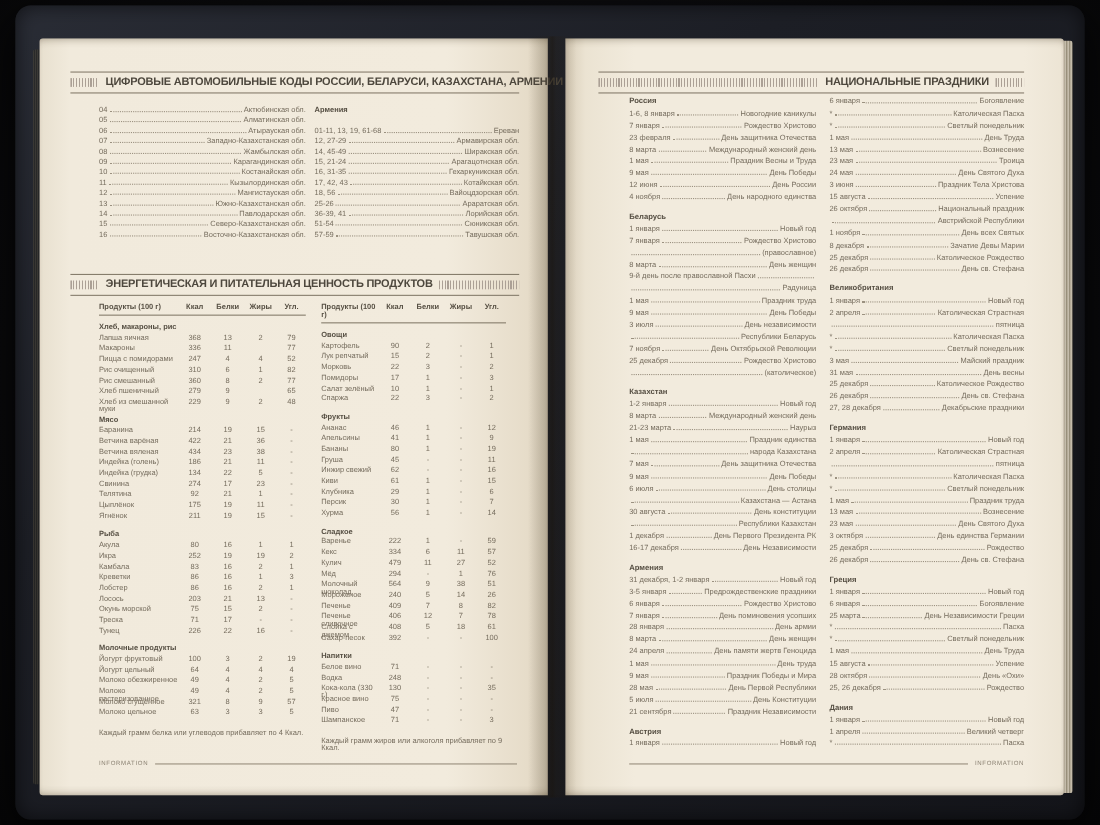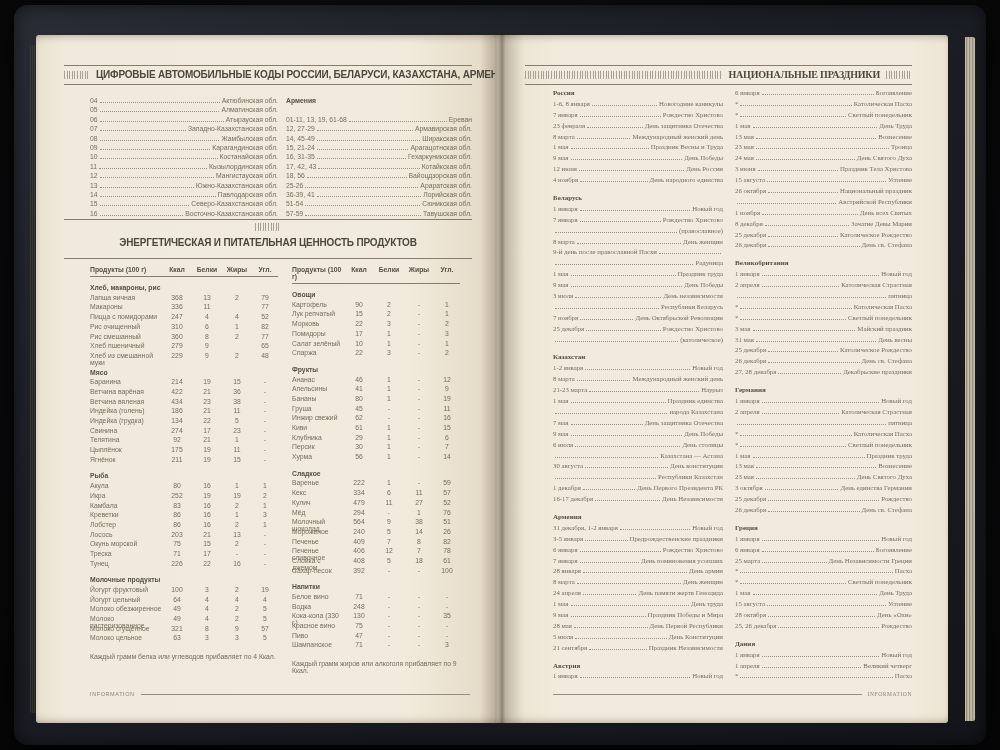--- a/index.html
+++ b/index.html
@@ -25,24 +25,23 @@
     background:repeating-linear-gradient(90deg,#4a4538 0 1px,#2a2822 1px 2px);
     opacity:0.55;border-radius:2px 0 0 2px;
   }
   .page{position:absolute;top:30px;height:688px;}
   .page.left{
     left:22px;width:462px;border-radius:3px 0 0 3px;
     background:linear-gradient(to right,#e8e0cf 0%,#f1eadc 6%,#f2ebdd 80%,#e6dcc9 96%,#d5cab4 100%);
     box-shadow:inset 0 6px 8px -6px rgba(60,45,25,.45), inset 0 -6px 8px -6px rgba(60,45,25,.45);
   }
   .page.right{
-    left:481px;width:453px;border-radius:0 3px 3px 0;
+    left:500px;width:453px;border-radius:0 3px 3px 0;
     background:linear-gradient(to right,#d8cdb8 0%,#ebe3d2 4%,#f2ebdd 14%,#f2ebdd 92%,#ece4d4 100%);
     box-shadow:inset 0 6px 8px -6px rgba(60,45,25,.45), inset 0 -6px 8px -6px rgba(60,45,25,.45);
-    font-family:Liberation Serif, serif;
   }
   .spine{
     position:absolute;left:466px;top:28px;width:44px;height:692px;pointer-events:none;
     background:linear-gradient(to right,rgba(40,30,15,0) 0%,rgba(40,30,15,.20) 42%,rgba(30,22,10,.42) 50%,rgba(40,30,15,.20) 58%,rgba(40,30,15,0) 100%);
   }
   .lp{position:absolute;top:30px;left:28px;right:26px;bottom:16px;}
   .rp{position:absolute;top:30px;left:30px;right:36px;bottom:16px;}
 
   .secbar{
     display:flex;align-items:center;gap:6px;
@@ -64,21 +63,21 @@
   .codes-col.c1{width:188px;flex:0 0 auto;}
   .codes-col.c2{flex:1 1 0;}
   .crow{display:flex;align-items:baseline;height:9.4px;}
   .crow .key{white-space:nowrap;}
   .crow .dots{flex:1;border-bottom:1px dotted #9b9180;margin:0 2px 1.5px;}
   .crow .val{white-space:nowrap;}
   .colhead{font-weight:bold;color:#564f43;font-size:6.8px;height:9.4px;}
   .crow.spacer{visibility:hidden;}
 
   
-  .secbar.second{flex-direction:column;}
+  .secbar.second{margin-top:30px;}
   .food-cols{display:flex;margin-left:26px;margin-right:12px;gap:14px;}
   .food-col.c1{width:188px;flex:0 0 auto;}
   .food-col.c2{flex:1 1 0;}
   .fhead{
     display:grid;grid-template-columns:1fr 30px 30px 30px 26px;
     font-weight:bold;font-size:6.8px;color:#564f43;
     padding:4px 0 3px;border-bottom:1px solid #867d6c;margin-top:3px;
   }
   .fhead span{text-align:center;}
   .fhead span:first-child{text-align:left;}

